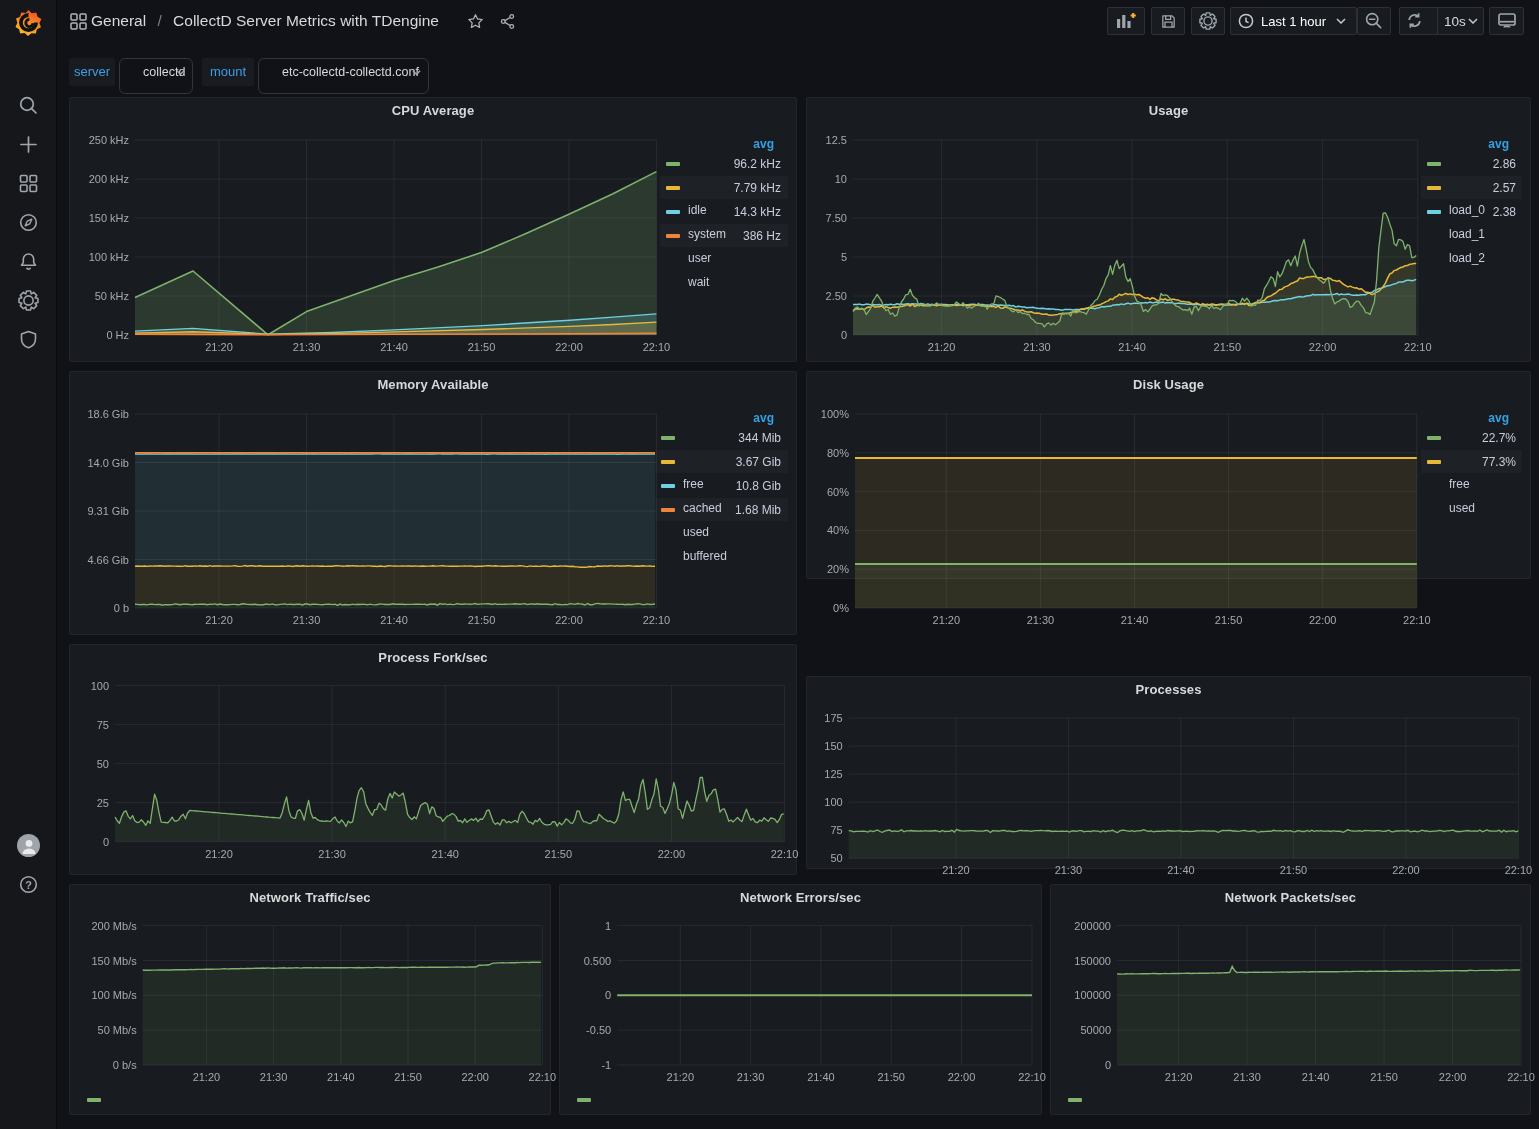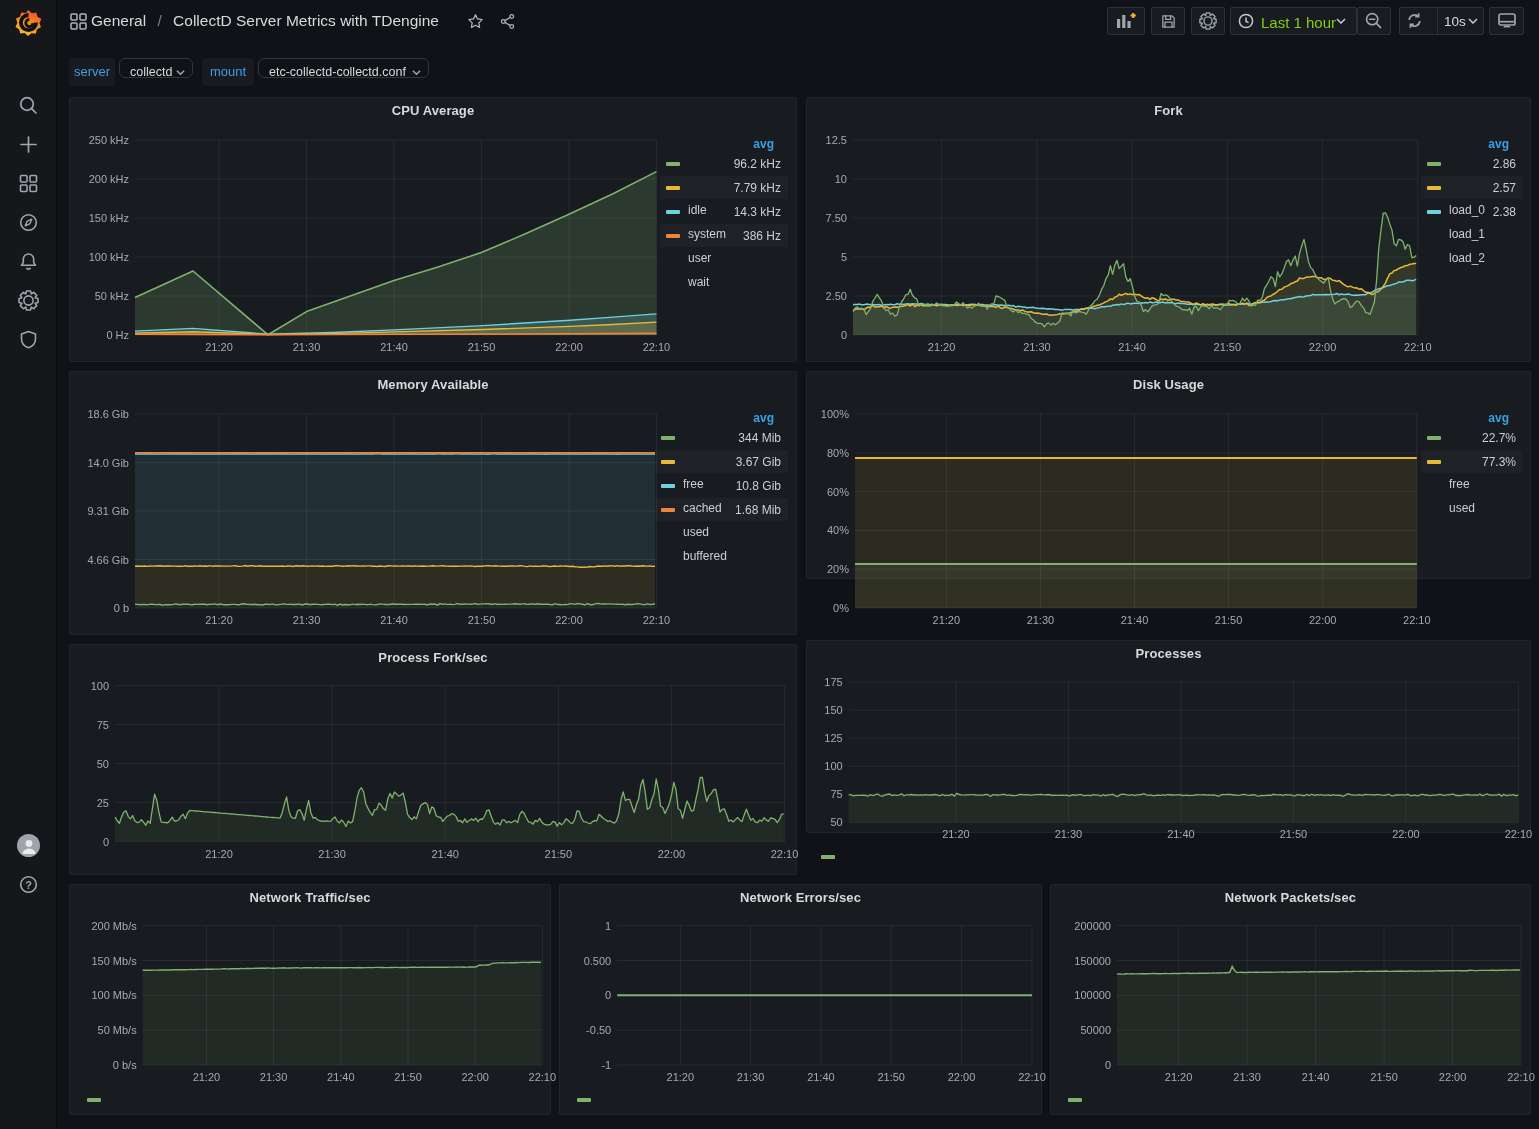--- a/index.html
+++ b/index.html
@@ -5,21 +5,21 @@
 html,body { width:1539px; height:1129px; overflow:hidden; }
 body { background:#111217; font-family:"Liberation Sans", sans-serif; position:relative; }
 .sidebar { position:absolute; left:0; top:0; width:57px; height:1129px; background:#16171b; border-right:1px solid #0a0b0d; }
 .sic { position:absolute; left:18px; }
 .navbar { position:absolute; left:57px; top:0; width:1482px; height:40px; }
 .crumb { position:absolute; top:12px; color:#d8d9da; font-size:15.5px; white-space:nowrap; }
 .crumb .sep { color:#7b7f87; padding:0 7px; }
 .tbtn { position:absolute; top:7px; height:28px; background:#181b1f; border:1px solid #2e3036; border-radius:2px; }
 .submenu { position:absolute; left:57px; top:0; }
 .varlab { position:absolute; height:28px; background:#181b1f; border-radius:2px; color:#3d9ee9; font-size:13px; line-height:28px; text-align:center; }
-.varval { position:absolute; height:20px; background:#111217; border:1px solid #33353a; border-radius:6px; color:#d8d9da; font-size:12.5px; line-height:26px; padding-left:10px; white-space:nowrap; }
+.varval { position:absolute; height:36px; background:#111217; border:1px solid #33353a; border-radius:6px; color:#d8d9da; font-size:12.5px; line-height:26px; padding-left:23px; white-space:nowrap; }
 .caret { position:absolute; right:7px; top:10px; width:9px; height:7px; }
 .panel { position:absolute; background:#181b1f; border:1px solid #22252b; border-radius:2px;padding-left:12px; }
 .ptitle { position:absolute; top:5px; left:0; right:0; text-align:center; color:#d8d9da; font-size:13px; font-weight:700; letter-spacing:0.1px; }
 .ax { font-size:11px; fill:#a5aab1; font-family:"Liberation Sans", sans-serif; }
 .lg-avg { position:absolute; color:#33a2e5; font-size:12px; font-weight:700; }
 .lg-row { position:absolute; right:8px; height:23px; background:rgba(255,255,255,0.028); }
 .lg-sw { position:absolute; width:14px; height:4px; border-radius:1px; }
 .lg-lab { position:absolute; color:#ccccdc; font-size:12px;margin-top:46px; }
 .lg-val { position:absolute; color:#ccccdc; font-size:12px; }
 </style></head>
@@ -107,21 +107,21 @@
     <div class="tbtn" style="left:1133.6px;width:34px"></div>
     <svg style="position:absolute;left:1142px;top:12px" width="18" height="18" viewBox="0 0 18 18">
       <path d="M14.7 6.7L17.1 7.2L17.1 10.8L14.7 11.3A6.1 6.1 0 0 1 14.7 11.3L16.0 13.4L13.4 16.0L11.3 14.7A6.1 6.1 0 0 1 11.3 14.7L10.8 17.1L7.2 17.1L6.7 14.7A6.1 6.1 0 0 1 6.7 14.7L4.6 16.0L2.0 13.4L3.3 11.3A6.1 6.1 0 0 1 3.3 11.3L0.9 10.8L0.9 7.2L3.3 6.7A6.1 6.1 0 0 1 3.3 6.7L2.0 4.6L4.6 2.0L6.7 3.3A6.1 6.1 0 0 1 6.7 3.3L7.2 0.9L10.8 0.9L11.3 3.3A6.1 6.1 0 0 1 11.3 3.3L13.4 2.0L16.0 4.6L14.7 6.7A6.1 6.1 0 0 1 14.7 6.7Z" fill="none" stroke="#9fa6ad" stroke-width="1.4" stroke-linejoin="round"></path>
       <circle cx="9.0" cy="9.0" r="4.08" fill="none" stroke="#9fa6ad" stroke-width="1.4"></circle>
     </svg>
     <div class="tbtn" style="left:1173px;width:126.5px"></div>
     <svg style="position:absolute;left:1181px;top:13px" width="16" height="16" viewBox="0 0 16 16">
 <circle cx="8" cy="8" r="6.6" fill="none" stroke="#c7c8cc" stroke-width="1.5"></circle>
 <path d="M8 4.4 V8.4 L10.6 9.6" fill="none" stroke="#c7c8cc" stroke-width="1.5"></path>
     </svg>
-    <div style="position:absolute;left:1204px;top:14px;color:#84cc16;font-size:15px">Last 1 hour</div>
+    <div style="position:absolute;left:1204px;top:14px;color:#ffffff;font-size:13px">Last 1 hour</div>
     <svg style="position:absolute;left:1279px;top:18px" width="10" height="6" viewBox="0 0 10 6">
       <path d="M1 1l4 4 4-4" fill="none" stroke="#c7c8cc" stroke-width="1.5"></path>
     </svg>
     <div class="tbtn" style="left:1299.5px;width:34px"></div>
     <svg style="position:absolute;left:1308px;top:12px" width="17" height="17" viewBox="0 0 17 17">
 <circle cx="7.2" cy="7.2" r="5.6" fill="none" stroke="#9fa6ad" stroke-width="1.6"></circle>
 <path d="M11.4 11.4 L15.6 15.6 M4.6 7.2 h5.2" stroke="#9fa6ad" stroke-width="1.6" stroke-linecap="round"></path>
     </svg>
     <div class="tbtn" style="left:1342px;width:84.5px"></div>
     <div style="position:absolute;left:1379.5px;top:8px;width:1px;height:26px;background:#2e3036"></div>
@@ -179,21 +179,21 @@
       <text x="574.4" y="253" text-anchor="middle" class="ax">22:10</text>
       <path d="M53.0 199.6L111.0 173.0L186.0 236.8L224.5 213.6L312.0 182.4L356.0 169.1L400.0 154.3L444.0 135.6L487.5 116.1L531.0 95.8L574.4 73.6L574.4 237.0L53.0 237.0Z" fill="#7EB26D" fill-opacity="0.2"></path>
       <path d="M53.0 233.1L111.0 230.4L186.0 236.2L250.0 234.5L312.0 231.9L401.0 227.6L488.0 222.2L531.0 219.1L574.4 215.9L574.4 237.0L53.0 237.0Z" fill="#6ED0E0" fill-opacity="0.2"></path>
       <path d="M53.0 235.3L111.0 233.7L186.0 236.5L250.0 235.6L312.0 233.9L401.0 231.5L488.0 228.4L531.0 226.5L574.4 224.1L574.4 237.0L53.0 237.0Z" fill="#EAB839" fill-opacity="0.2"></path>
       <path d="M53.0 236.1L186.0 236.7L312.0 236.3L488.0 235.8L574.4 235.2L574.4 237.0L53.0 237.0Z" fill="#EF843C" fill-opacity="0.15"></path>
       <path d="M53.0 199.6L111.0 173.0L186.0 236.8L224.5 213.6L312.0 182.4L356.0 169.1L400.0 154.3L444.0 135.6L487.5 116.1L531.0 95.8L574.4 73.6" fill="none" stroke="#7EB26D" stroke-width="1.6" stroke-linejoin="round"></path>
       <path d="M53.0 233.1L111.0 230.4L186.0 236.2L250.0 234.5L312.0 231.9L401.0 227.6L488.0 222.2L531.0 219.1L574.4 215.9" fill="none" stroke="#6ED0E0" stroke-width="1.4" stroke-linejoin="round"></path>
       <path d="M53.0 235.3L111.0 233.7L186.0 236.5L250.0 235.6L312.0 233.9L401.0 231.5L488.0 228.4L531.0 226.5L574.4 224.1" fill="none" stroke="#EAB839" stroke-width="1.4" stroke-linejoin="round"></path>
       <path d="M53.0 236.1L186.0 236.7L312.0 236.3L488.0 235.8L574.4 235.2" fill="none" stroke="#EF843C" stroke-width="1.6" stroke-linejoin="round"></path>
     </svg><div class="lg-avg" style="right:22px;top:39px">avg</div><div class="lg-sw" style="left:596px;top:63.6px;background:#7EB26D"></div><div class="lg-lab" style="left:618px;top:58.6px">idle</div><div class="lg-val" style="right:15px;top:58.6px">96.2 kHz</div><div class="lg-row" style="left:590px;top:78.1px"></div><div class="lg-sw" style="left:596px;top:87.6px;background:#EAB839"></div><div class="lg-lab" style="left:618px;top:82.6px">system</div><div class="lg-val" style="right:15px;top:82.6px">7.79 kHz</div><div class="lg-sw" style="left:596px;top:111.6px;background:#6ED0E0"></div><div class="lg-lab" style="left:618px;top:106.6px">user</div><div class="lg-val" style="right:15px;top:106.6px">14.3 kHz</div><div class="lg-row" style="left:590px;top:126.1px"></div><div class="lg-sw" style="left:596px;top:135.6px;background:#EF843C"></div><div class="lg-lab" style="left:618px;top:130.6px">wait</div><div class="lg-val" style="right:15px;top:130.6px">386 Hz</div></div>
-<div class="panel" style="left:806px;top:97px;width:725px;height:265px"><div class="ptitle">Fork</div><svg width="725" height="265" viewBox="0 0 725 265">
+<div class="panel" style="left:806px;top:97px;width:725px;height:265px"><div class="ptitle">Usage</div><svg width="725" height="265" viewBox="0 0 725 265">
       <line x1="34" y1="42.0" x2="598.8" y2="42.0" stroke="rgba(204,204,220,0.09)" stroke-width="1"></line>
       <line x1="34" y1="81.0" x2="598.8" y2="81.0" stroke="rgba(204,204,220,0.09)" stroke-width="1"></line>
       <line x1="34" y1="120.0" x2="598.8" y2="120.0" stroke="rgba(204,204,220,0.09)" stroke-width="1"></line>
       <line x1="34" y1="159.0" x2="598.8" y2="159.0" stroke="rgba(204,204,220,0.09)" stroke-width="1"></line>
       <line x1="34" y1="198.0" x2="598.8" y2="198.0" stroke="rgba(204,204,220,0.09)" stroke-width="1"></line>
       <line x1="34" y1="237.0" x2="598.8" y2="237.0" stroke="rgba(204,204,220,0.09)" stroke-width="1"></line>
       <line x1="122.6" y1="42" x2="122.6" y2="237" stroke="rgba(204,204,220,0.09)" stroke-width="1"></line>
       <line x1="217.9" y1="42" x2="217.9" y2="237" stroke="rgba(204,204,220,0.09)" stroke-width="1"></line>
       <line x1="313.1" y1="42" x2="313.1" y2="237" stroke="rgba(204,204,220,0.09)" stroke-width="1"></line>
       <line x1="408.3" y1="42" x2="408.3" y2="237" stroke="rgba(204,204,220,0.09)" stroke-width="1"></line>
@@ -298,21 +298,21 @@
       <text x="27" y="200.6" text-anchor="end" class="ax">0</text>
       <text x="137.0" y="213" text-anchor="middle" class="ax">21:20</text>
       <text x="250.1" y="213" text-anchor="middle" class="ax">21:30</text>
       <text x="363.2" y="213" text-anchor="middle" class="ax">21:40</text>
       <text x="476.3" y="213" text-anchor="middle" class="ax">21:50</text>
       <text x="589.4" y="213" text-anchor="middle" class="ax">22:00</text>
       <text x="702.5" y="213" text-anchor="middle" class="ax">22:10</text>
       <path d="M33.0 172.0L35.2 175.7L37.4 178.2L39.6 171.8L41.8 167.1L44.0 165.8L46.2 171.3L48.4 173.9L50.6 170.5L52.8 175.8L55.0 177.6L57.2 177.1L59.4 174.8L61.6 177.2L63.8 180.3L66.0 175.9L68.2 178.4L70.4 163.5L72.6 149.2L74.8 155.3L77.0 167.6L79.2 177.1L81.4 177.3L83.6 177.5L85.8 177.8L88.0 175.4L90.2 172.2L92.4 176.0L94.6 176.0L96.8 174.7L99.0 171.2L101.2 169.2L103.4 173.7L105.6 168.0L107.8 165.5L110.0 165.6L112.2 165.8L114.4 166.0L116.6 166.2L118.8 166.4L121.0 166.6L123.2 166.8L125.4 166.9L127.6 167.1L129.8 167.3L132.0 167.5L134.2 167.7L136.4 167.9L138.6 168.1L140.8 168.3L143.0 168.4L145.2 168.6L147.4 168.8L149.6 169.0L151.8 169.2L154.0 169.4L156.2 169.6L158.4 169.7L160.6 169.9L162.8 170.1L165.0 170.3L167.2 170.5L169.4 170.7L171.6 170.9L173.8 171.0L176.0 171.2L178.2 171.4L180.4 171.6L182.6 171.8L184.8 172.0L187.0 172.2L189.2 172.3L191.4 172.5L193.6 172.7L195.8 172.9L198.0 173.1L200.2 167.7L202.4 158.8L204.6 151.9L206.8 165.4L209.0 171.8L211.2 173.2L213.4 173.3L215.6 165.8L217.8 164.7L220.0 168.5L222.2 175.2L224.4 164.3L226.6 155.5L228.8 167.4L231.0 173.0L233.2 172.5L235.4 174.6L237.6 175.8L239.8 176.0L242.0 176.3L244.2 176.0L246.4 176.2L248.6 176.3L250.8 173.7L253.0 172.0L255.2 176.0L257.4 177.9L259.6 174.9L261.8 177.5L264.0 181.5L266.2 176.0L268.4 177.9L270.6 176.6L272.8 166.0L275.0 153.2L277.2 145.3L279.4 142.7L281.6 146.7L283.8 158.7L286.0 163.4L288.2 167.4L290.4 170.3L292.6 164.6L294.8 164.3L297.0 158.1L299.2 160.0L301.4 163.6L303.6 165.2L305.8 154.0L308.0 148.4L310.2 153.0L312.4 147.1L314.6 149.0L316.8 151.1L319.0 150.0L321.2 148.1L323.4 157.5L325.6 169.4L327.8 172.6L330.0 174.5L332.2 171.8L334.4 173.9L336.6 166.6L338.8 160.3L341.0 158.9L343.2 157.5L345.4 159.2L347.6 168.5L349.8 161.9L352.0 163.4L354.2 170.7L356.4 172.0L358.6 172.3L360.8 176.4L363.0 173.6L365.2 171.2L367.4 170.5L369.6 168.7L371.8 169.1L374.0 171.4L376.2 176.1L378.4 175.5L380.6 177.7L382.8 173.8L385.0 177.3L387.2 175.6L389.4 173.9L391.6 175.4L393.8 173.2L396.0 176.7L398.2 174.0L400.4 174.3L402.6 171.0L404.8 165.6L407.0 165.0L409.2 171.2L411.4 177.1L413.6 179.3L415.8 177.6L418.0 180.0L420.2 174.9L422.4 174.8L424.6 177.8L426.8 176.4L429.0 177.8L431.2 176.5L433.4 175.4L435.6 177.6L437.8 169.3L440.0 166.3L442.2 168.5L444.4 173.0L446.6 176.8L448.8 177.3L451.0 179.2L453.2 175.4L455.4 176.6L457.6 173.4L459.8 177.3L462.0 179.1L464.2 179.9L466.4 179.8L468.6 179.3L470.8 176.7L473.0 176.9L475.2 181.1L477.4 177.5L479.6 179.9L481.8 177.6L484.0 173.9L486.2 175.2L488.4 177.8L490.6 178.3L492.8 174.3L495.0 165.8L497.2 166.1L499.4 173.0L501.6 176.6L503.8 176.8L506.0 178.0L508.2 178.7L510.4 176.7L512.6 175.6L514.8 175.8L517.0 169.1L519.2 171.3L521.4 173.5L523.6 174.8L525.8 176.4L528.0 175.8L530.2 177.2L532.4 178.1L534.6 175.8L536.8 169.0L539.0 154.6L541.2 146.9L543.4 155.3L545.6 154.4L547.8 154.4L550.0 161.2L552.2 167.6L554.4 159.8L556.6 154.1L558.8 140.2L561.0 134.4L563.2 147.3L565.4 164.3L567.6 162.8L569.8 154.8L572.0 149.0L574.2 133.9L576.4 144.7L578.6 161.3L580.8 162.5L583.0 168.4L585.2 163.7L587.4 158.4L589.6 149.7L591.8 137.4L594.0 144.9L596.2 163.7L598.4 165.2L600.6 173.4L602.8 164.5L605.0 156.0L607.2 160.4L609.4 166.1L611.6 165.4L613.8 154.7L616.0 144.9L618.2 132.3L620.4 132.5L622.6 146.8L624.8 156.3L627.0 150.3L629.2 148.7L631.4 144.9L633.6 144.2L635.8 154.6L638.0 167.1L640.2 164.4L642.4 163.9L644.6 169.5L646.8 176.3L649.0 175.0L651.2 176.9L653.4 174.6L655.6 172.5L657.8 174.9L660.0 176.6L662.2 169.9L664.4 164.2L666.6 170.0L668.8 175.2L671.0 173.5L673.2 176.9L675.4 177.7L677.6 175.2L679.8 176.2L682.0 172.8L684.2 174.8L686.4 176.4L688.6 173.0L690.8 173.4L693.0 174.4L695.2 177.6L697.4 174.4L699.6 169.3L701.8 168.9L701.8 196.6L33.0 196.6Z" fill="#7EB26D" fill-opacity="0.10"></path>
       <path d="M33.0 172.0L35.2 175.7L37.4 178.2L39.6 171.8L41.8 167.1L44.0 165.8L46.2 171.3L48.4 173.9L50.6 170.5L52.8 175.8L55.0 177.6L57.2 177.1L59.4 174.8L61.6 177.2L63.8 180.3L66.0 175.9L68.2 178.4L70.4 163.5L72.6 149.2L74.8 155.3L77.0 167.6L79.2 177.1L81.4 177.3L83.6 177.5L85.8 177.8L88.0 175.4L90.2 172.2L92.4 176.0L94.6 176.0L96.8 174.7L99.0 171.2L101.2 169.2L103.4 173.7L105.6 168.0L107.8 165.5L110.0 165.6L112.2 165.8L114.4 166.0L116.6 166.2L118.8 166.4L121.0 166.6L123.2 166.8L125.4 166.9L127.6 167.1L129.8 167.3L132.0 167.5L134.2 167.7L136.4 167.9L138.6 168.1L140.8 168.3L143.0 168.4L145.2 168.6L147.4 168.8L149.6 169.0L151.8 169.2L154.0 169.4L156.2 169.6L158.4 169.7L160.6 169.9L162.8 170.1L165.0 170.3L167.2 170.5L169.4 170.7L171.6 170.9L173.8 171.0L176.0 171.2L178.2 171.4L180.4 171.6L182.6 171.8L184.8 172.0L187.0 172.2L189.2 172.3L191.4 172.5L193.6 172.7L195.8 172.9L198.0 173.1L200.2 167.7L202.4 158.8L204.6 151.9L206.8 165.4L209.0 171.8L211.2 173.2L213.4 173.3L215.6 165.8L217.8 164.7L220.0 168.5L222.2 175.2L224.4 164.3L226.6 155.5L228.8 167.4L231.0 173.0L233.2 172.5L235.4 174.6L237.6 175.8L239.8 176.0L242.0 176.3L244.2 176.0L246.4 176.2L248.6 176.3L250.8 173.7L253.0 172.0L255.2 176.0L257.4 177.9L259.6 174.9L261.8 177.5L264.0 181.5L266.2 176.0L268.4 177.9L270.6 176.6L272.8 166.0L275.0 153.2L277.2 145.3L279.4 142.7L281.6 146.7L283.8 158.7L286.0 163.4L288.2 167.4L290.4 170.3L292.6 164.6L294.8 164.3L297.0 158.1L299.2 160.0L301.4 163.6L303.6 165.2L305.8 154.0L308.0 148.4L310.2 153.0L312.4 147.1L314.6 149.0L316.8 151.1L319.0 150.0L321.2 148.1L323.4 157.5L325.6 169.4L327.8 172.6L330.0 174.5L332.2 171.8L334.4 173.9L336.6 166.6L338.8 160.3L341.0 158.9L343.2 157.5L345.4 159.2L347.6 168.5L349.8 161.9L352.0 163.4L354.2 170.7L356.4 172.0L358.6 172.3L360.8 176.4L363.0 173.6L365.2 171.2L367.4 170.5L369.6 168.7L371.8 169.1L374.0 171.4L376.2 176.1L378.4 175.5L380.6 177.7L382.8 173.8L385.0 177.3L387.2 175.6L389.4 173.9L391.6 175.4L393.8 173.2L396.0 176.7L398.2 174.0L400.4 174.3L402.6 171.0L404.8 165.6L407.0 165.0L409.2 171.2L411.4 177.1L413.6 179.3L415.8 177.6L418.0 180.0L420.2 174.9L422.4 174.8L424.6 177.8L426.8 176.4L429.0 177.8L431.2 176.5L433.4 175.4L435.6 177.6L437.8 169.3L440.0 166.3L442.2 168.5L444.4 173.0L446.6 176.8L448.8 177.3L451.0 179.2L453.2 175.4L455.4 176.6L457.6 173.4L459.8 177.3L462.0 179.1L464.2 179.9L466.4 179.8L468.6 179.3L470.8 176.7L473.0 176.9L475.2 181.1L477.4 177.5L479.6 179.9L481.8 177.6L484.0 173.9L486.2 175.2L488.4 177.8L490.6 178.3L492.8 174.3L495.0 165.8L497.2 166.1L499.4 173.0L501.6 176.6L503.8 176.8L506.0 178.0L508.2 178.7L510.4 176.7L512.6 175.6L514.8 175.8L517.0 169.1L519.2 171.3L521.4 173.5L523.6 174.8L525.8 176.4L528.0 175.8L530.2 177.2L532.4 178.1L534.6 175.8L536.8 169.0L539.0 154.6L541.2 146.9L543.4 155.3L545.6 154.4L547.8 154.4L550.0 161.2L552.2 167.6L554.4 159.8L556.6 154.1L558.8 140.2L561.0 134.4L563.2 147.3L565.4 164.3L567.6 162.8L569.8 154.8L572.0 149.0L574.2 133.9L576.4 144.7L578.6 161.3L580.8 162.5L583.0 168.4L585.2 163.7L587.4 158.4L589.6 149.7L591.8 137.4L594.0 144.9L596.2 163.7L598.4 165.2L600.6 173.4L602.8 164.5L605.0 156.0L607.2 160.4L609.4 166.1L611.6 165.4L613.8 154.7L616.0 144.9L618.2 132.3L620.4 132.5L622.6 146.8L624.8 156.3L627.0 150.3L629.2 148.7L631.4 144.9L633.6 144.2L635.8 154.6L638.0 167.1L640.2 164.4L642.4 163.9L644.6 169.5L646.8 176.3L649.0 175.0L651.2 176.9L653.4 174.6L655.6 172.5L657.8 174.9L660.0 176.6L662.2 169.9L664.4 164.2L666.6 170.0L668.8 175.2L671.0 173.5L673.2 176.9L675.4 177.7L677.6 175.2L679.8 176.2L682.0 172.8L684.2 174.8L686.4 176.4L688.6 173.0L690.8 173.4L693.0 174.4L695.2 177.6L697.4 174.4L699.6 169.3L701.8 168.9" fill="none" stroke="#7EB26D" stroke-width="1.3" stroke-linejoin="round"></path>
     </svg></div>
-<div class="panel" style="left:806px;top:640px;width:725px;height:193px"><div class="ptitle">Processes</div><svg width="725" height="231" viewBox="0 0 725 231">
+<div class="panel" style="left:806px;top:676px;width:725px;height:193px"><div class="ptitle">Processes</div><svg width="725" height="231" viewBox="0 0 725 231">
       <line x1="29.7" y1="41.0" x2="699.4" y2="41.0" stroke="rgba(204,204,220,0.09)" stroke-width="1"></line>
       <line x1="29.7" y1="69.1" x2="699.4" y2="69.1" stroke="rgba(204,204,220,0.09)" stroke-width="1"></line>
       <line x1="29.7" y1="97.1" x2="699.4" y2="97.1" stroke="rgba(204,204,220,0.09)" stroke-width="1"></line>
       <line x1="29.7" y1="125.2" x2="699.4" y2="125.2" stroke="rgba(204,204,220,0.09)" stroke-width="1"></line>
       <line x1="29.7" y1="153.2" x2="699.4" y2="153.2" stroke="rgba(204,204,220,0.09)" stroke-width="1"></line>
       <line x1="29.7" y1="181.3" x2="699.4" y2="181.3" stroke="rgba(204,204,220,0.09)" stroke-width="1"></line>
       <line x1="136.9" y1="41" x2="136.9" y2="181.3" stroke="rgba(204,204,220,0.09)" stroke-width="1"></line>
       <line x1="249.4" y1="41" x2="249.4" y2="181.3" stroke="rgba(204,204,220,0.09)" stroke-width="1"></line>
       <line x1="361.9" y1="41" x2="361.9" y2="181.3" stroke="rgba(204,204,220,0.09)" stroke-width="1"></line>
       <line x1="474.4" y1="41" x2="474.4" y2="181.3" stroke="rgba(204,204,220,0.09)" stroke-width="1"></line>

